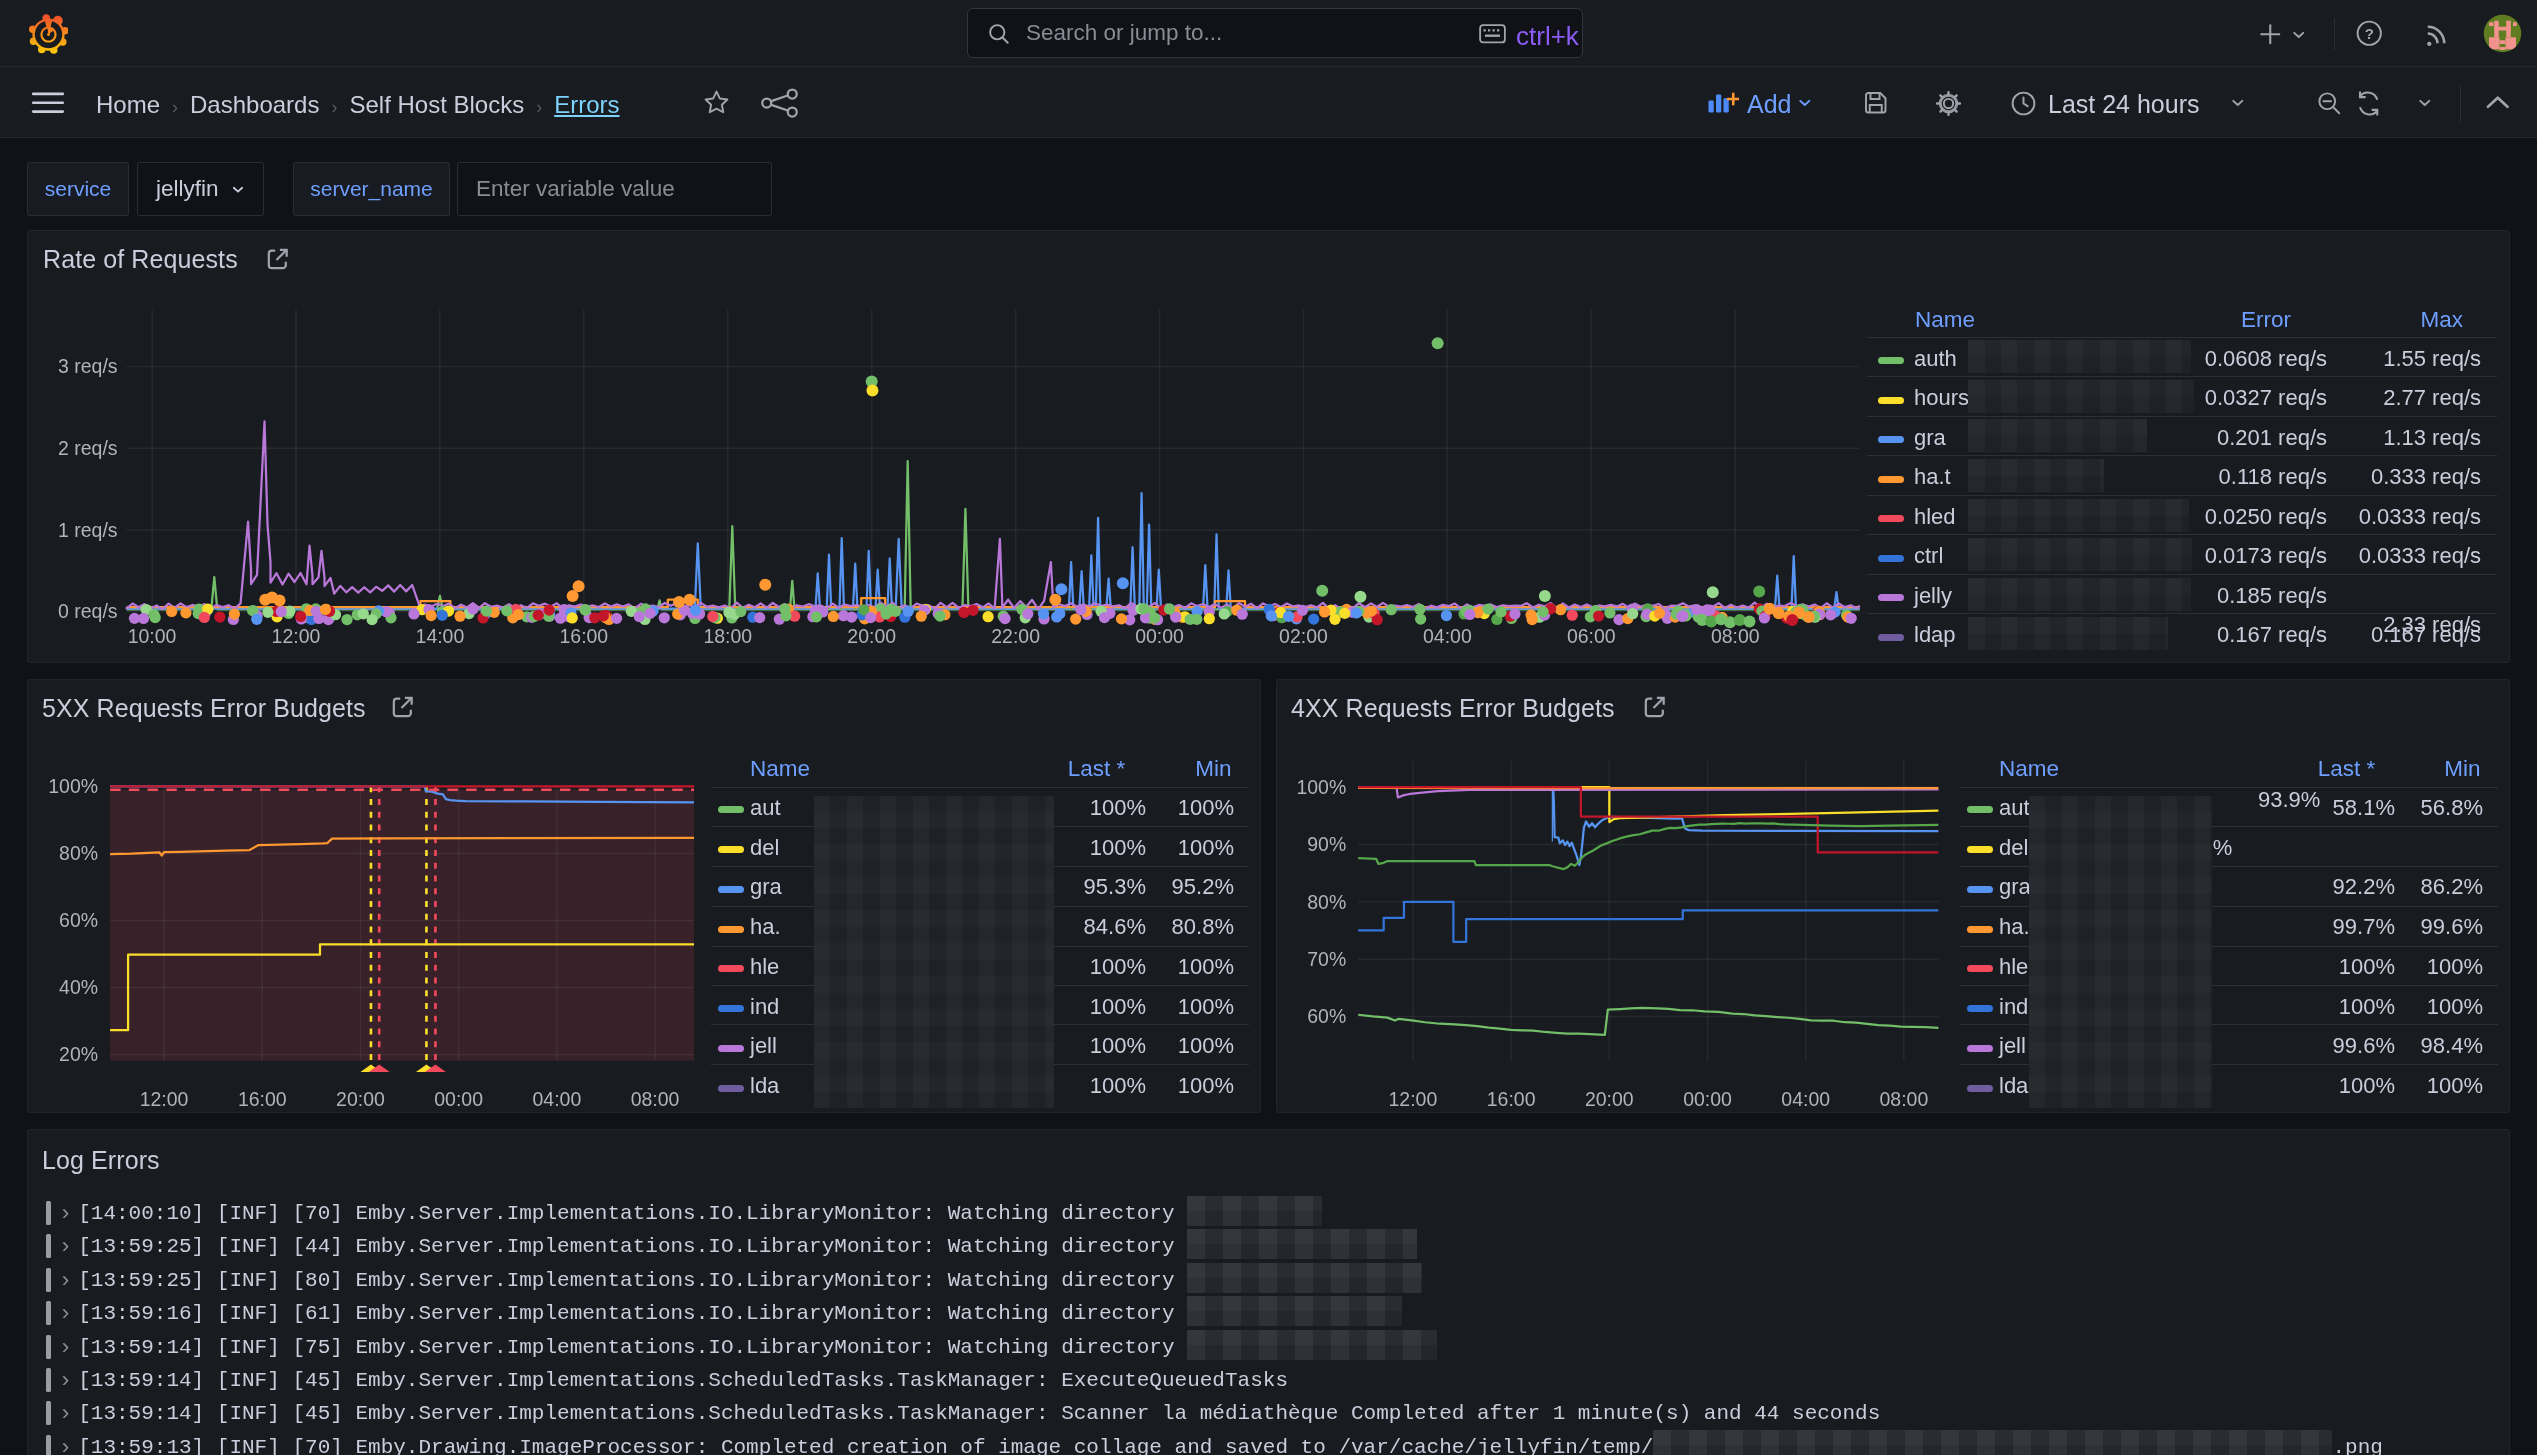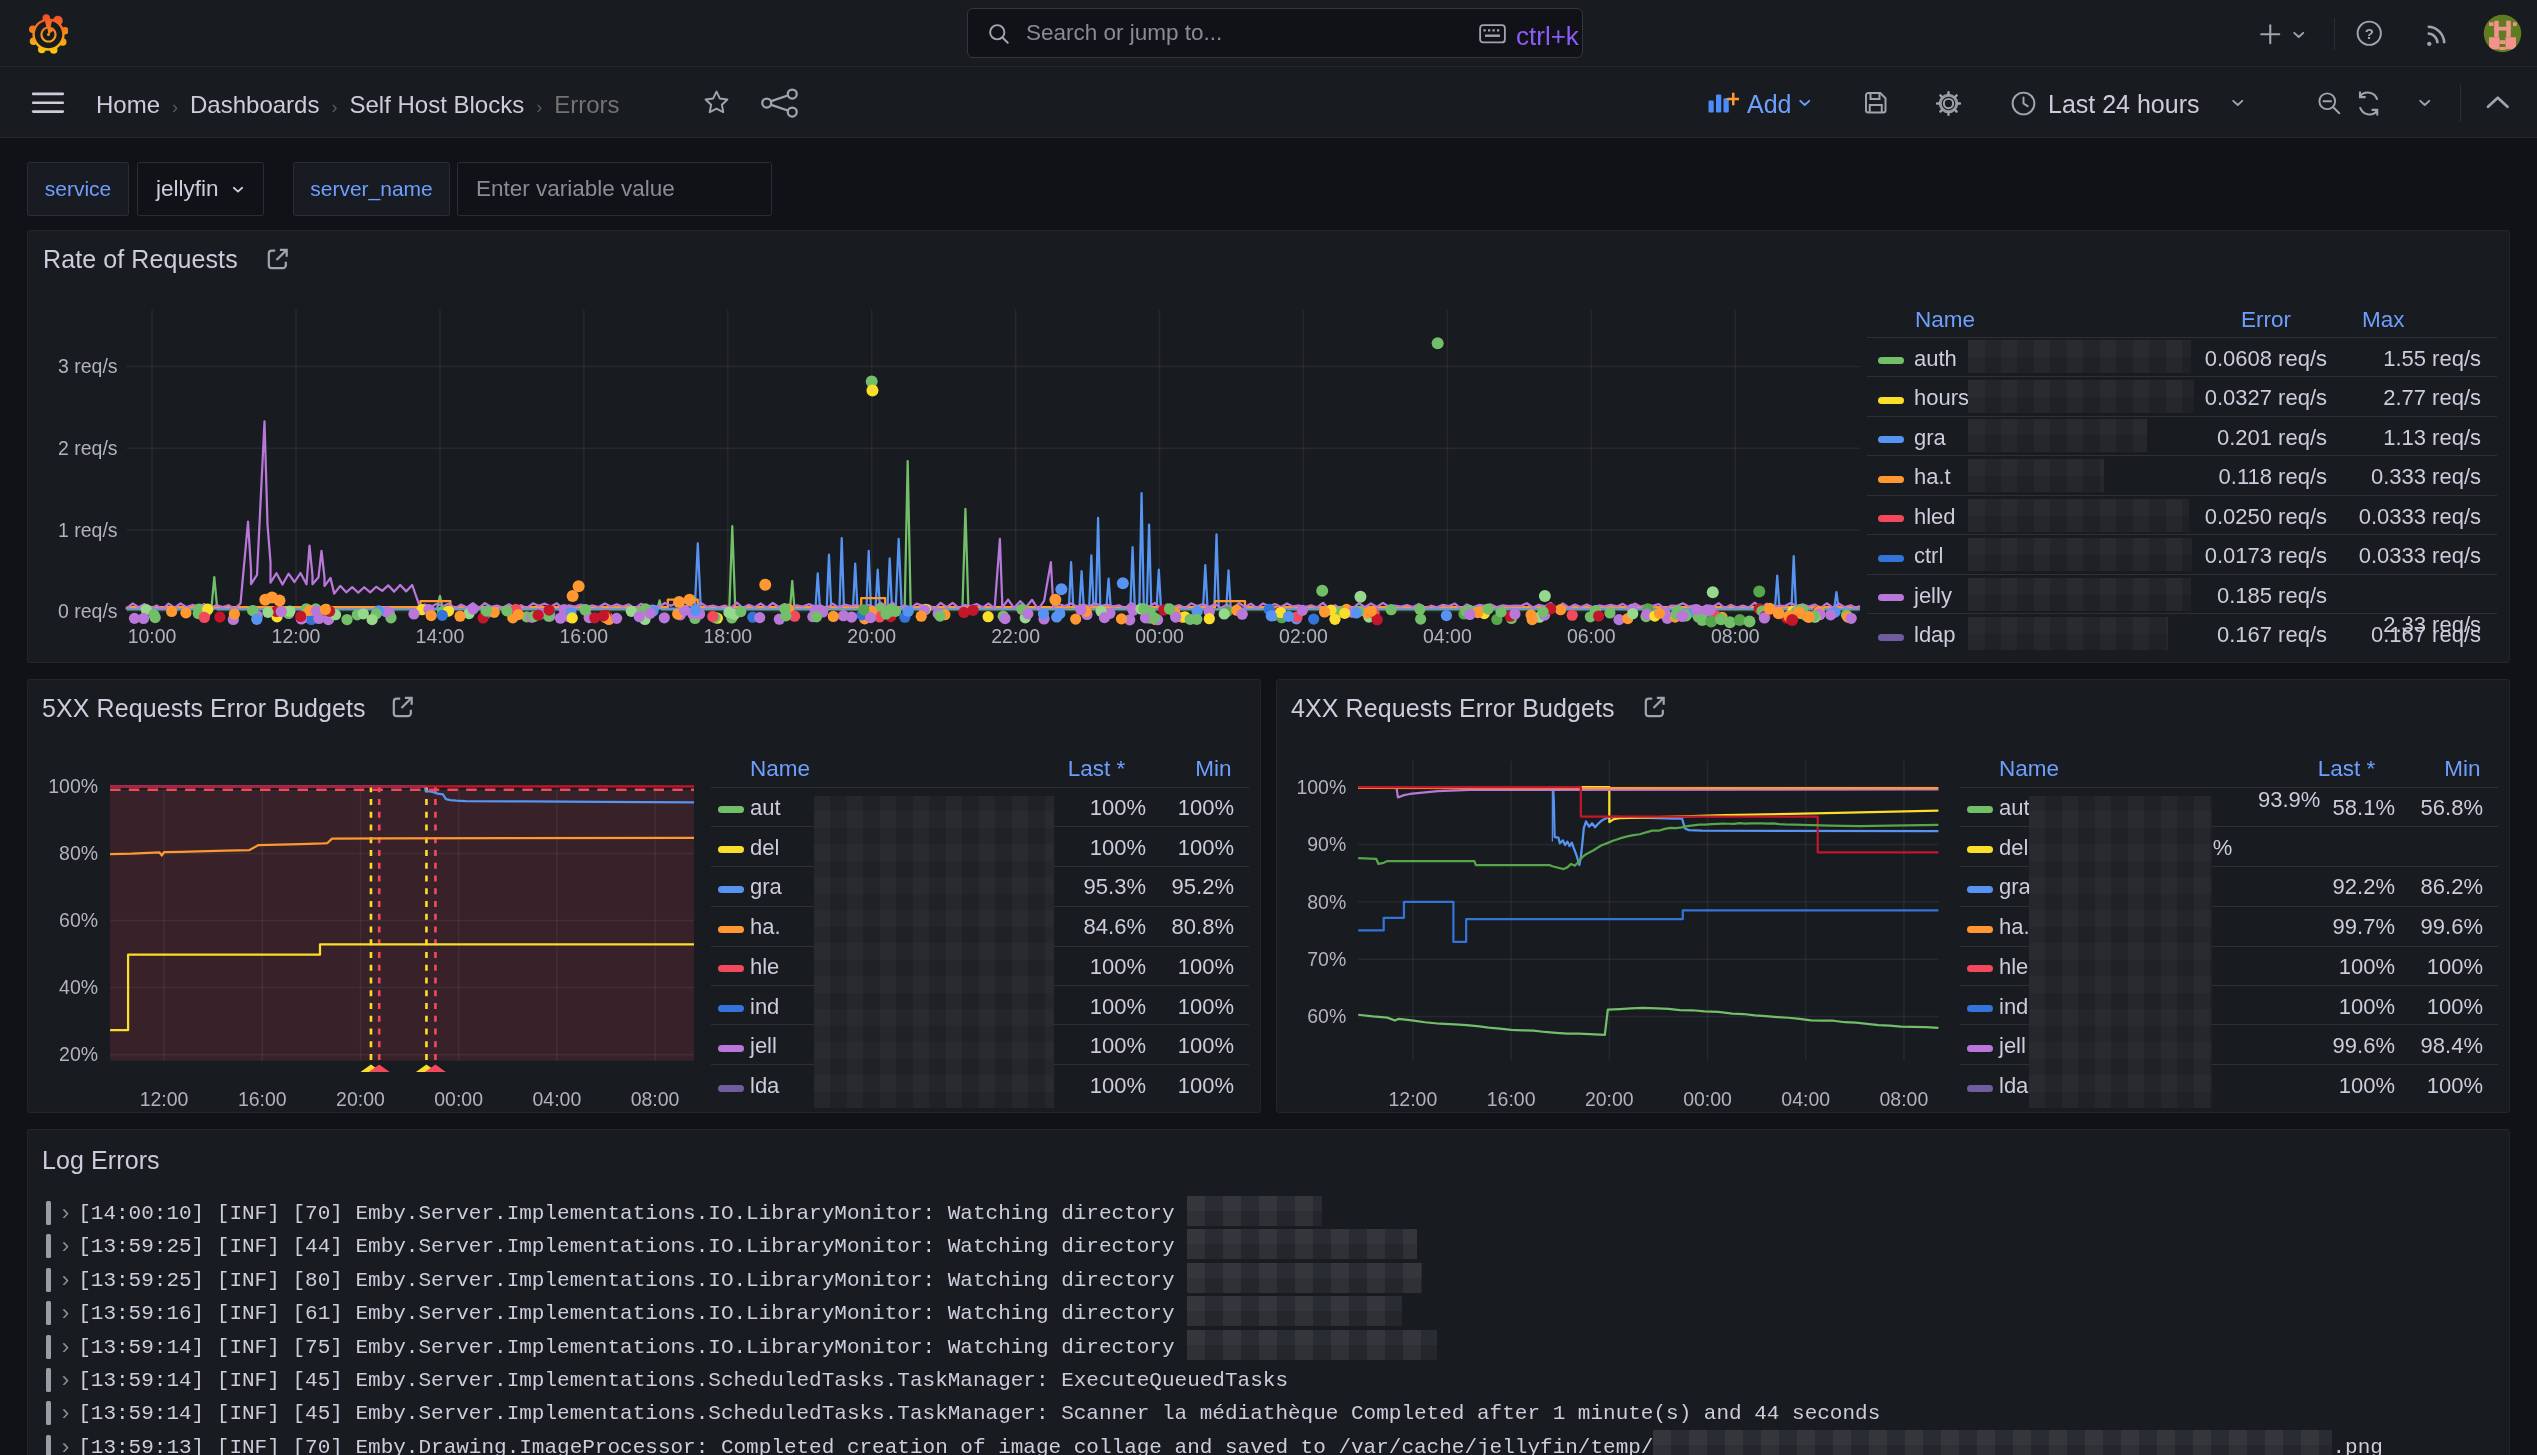--- a/index.html
+++ b/index.html
@@ -16,21 +16,21 @@
   background: repeating-linear-gradient(90deg, rgba(255,255,255,0.028) 0 16.5px, rgba(255,255,255,0.00) 16.5px 33px),
               repeating-linear-gradient(0deg, #1f2126 0 16.5px, #23252b 16.5px 33px); }
 .mosaic2 { display:inline-block; height:30px; vertical-align:middle; margin-top:-4.5px;
   background: repeating-linear-gradient(90deg, rgba(255,255,255,0.05) 0 18px, rgba(255,255,255,0.00) 18px 36px),
               repeating-linear-gradient(0deg, #24262c 0 15px, #2a2c33 15px 30px); }
 .vlabel { position:absolute; height:54px; background:#181b22; border:0.7px solid #2b2d35; border-radius:2.2px;
   color:#6e9fff; font-size:21px; font-weight:500; display:flex; align-items:center; justify-content:center; }
 .vval { position:absolute; height:54px; background:#111217; border:0.7px solid #2b2d35; border-radius:2.2px;
   color:#ccccdc; font-size:22.5px; display:flex; align-items:center; padding:0 18px; }
 .crumb { font-size:24px; color:#ccccdc; }
-.crumb.dim { color:#737373; }
+.crumb.dim { color:#7dd3fc;text-decoration:underline; }
 .csep { color:#5a5b64; font-size:18px; padding:0 12px; }
 .logrow { position:absolute; left:46px; height:33px; white-space:nowrap; }
 .lbar { display:inline-block; width:5.2px; height:24px; background:#989ea3; border-radius:1.5px; vertical-align:middle; margin-right:10.5px; }
 .lchev { color:#8b8b96; font-size:22.5px; vertical-align:middle; margin-right:9px; }
 .ltext { font-family:"Liberation Mono", monospace; font-size:21px; color:#ccccdc; vertical-align:middle; }
 .icon { position:absolute; }
 </style></head>
 <body>
 <div id="topbar"></div>
 <div id="crumbbar"></div>
@@ -646,21 +646,21 @@
     <path d="M1811.0,1050.0 L1862.0,1050.0 L1864.0,1063.8 L1872.0,1060.7 L1880.0,1059.2 L1917.0,1055.4 L1960.0,1053.8 L2585.0,1053.1" fill="none" stroke="#B877D9" stroke-width="3" opacity="1" stroke-linejoin="round"></path>
     <path d="M1811.0,1051.1 L2585.0,1051.5" fill="none" stroke="#FF9830" stroke-width="3" opacity="1" stroke-linejoin="round"></path>
     <path d="M1811.0,1050.0 L2108.0,1050.0 L2108.0,1089.4 L2424.0,1089.4 L2424.0,1137.2 L2585.0,1137.2" fill="none" stroke="#C4162A" stroke-width="3" opacity="1" stroke-linejoin="round"></path>
     <path d="M1811.0,1144.9 L1835.0,1145.6 L1838.0,1152.5 L1845.0,1151.0 L1850.0,1148.7 L1966.0,1148.7 L1968.0,1154.0 L2066.0,1154.0 L2070.0,1155.6 L2085.0,1159.4 L2090.0,1157.1 L2095.0,1152.5 L2100.0,1154.8 L2105.0,1149.5 L2110.0,1143.3 L2115.0,1139.5 L2125.0,1134.2 L2135.0,1128.0 L2142.5,1125.1 L2150.0,1121.9 L2160.0,1118.5 L2170.0,1115.8 L2178.3,1114.2 L2186.7,1112.9 L2195.0,1110.4 L2203.3,1108.1 L2211.7,1108.2 L2220.0,1105.8 L2227.5,1104.3 L2235.0,1104.7 L2242.5,1103.7 L2250.0,1102.0 L2258.0,1101.0 L2266.0,1100.2 L2274.0,1100.1 L2282.0,1099.4 L2290.0,1099.0 L2297.5,1098.7 L2305.0,1098.9 L2312.5,1099.1 L2320.0,1098.2 L2327.5,1098.7 L2335.0,1098.3 L2342.5,1098.3 L2350.0,1098.3 L2357.5,1098.7 L2365.0,1098.5 L2372.5,1099.3 L2380.0,1099.7 L2440.0,1101.3 L2480.0,1102.0 L2520.0,1101.3 L2585.0,1100.5" fill="none" stroke="#56A64B" stroke-width="3" opacity="1" stroke-linejoin="round"></path>
     <path d="M1811.0,1241.2 L1845.0,1241.2 L1845.0,1224.4 L1872.0,1224.4 L1872.0,1203.0 L1938.0,1203.0 L1938.0,1256.5 L1955.0,1256.5 L1955.0,1226.0 L2244.0,1226.0 L2244.0,1214.5 L2585.0,1214.5" fill="none" stroke="#3274D9" stroke-width="3" opacity="1" stroke-linejoin="round"></path>
     <path d="M1811.0,1353.7 L1830.5,1355.9 L1850.0,1357.5 L1860.0,1361.4 L1865.0,1359.1 L1882.5,1361.2 L1900.0,1363.7 L1920.0,1365.7 L1940.0,1366.7 L1955.0,1367.6 L1970.0,1369.0 L1985.0,1371.0 L2000.0,1372.1 L2015.0,1373.9 L2030.0,1374.4 L2045.0,1374.9 L2060.0,1376.7 L2075.0,1378.0 L2090.0,1379.0 L2105.0,1378.9 L2120.0,1379.7 L2140.0,1380.5 L2144.0,1346.8 L2160.0,1346.1 L2175.0,1345.2 L2190.0,1344.5 L2210.0,1345.3 L2225.0,1345.9 L2240.0,1347.6 L2256.5,1347.7 L2273.0,1349.1 L2291.5,1349.8 L2310.0,1352.2 L2325.0,1352.7 L2340.0,1354.5 L2355.0,1355.4 L2370.0,1356.8 L2385.0,1357.7 L2400.0,1359.1 L2415.0,1361.1 L2430.0,1361.4 L2445.0,1361.7 L2460.0,1363.7 L2475.0,1364.2 L2490.0,1365.9 L2505.0,1367.5 L2520.0,1368.2 L2535.0,1369.6 L2550.0,1369.8 L2567.5,1370.2 L2585.0,1371.3" fill="none" stroke="#73BF69" stroke-width="3" opacity="1" stroke-linejoin="round"></path>
   </svg>
 
 <div class="lh" style="left:1915px;top:307px">Name</div>
 <div class="lh" style="left:2223px;top:307px;width:86px;text-align:center">Error</div>
-<div class="lh" style="left:2362px;top:307px;width:101px;text-align:left">Max</div>
+<div class="lh" style="left:2362px;top:307px;width:101px;text-align:right">Max</div>
 <div class="sep" style="left:1867px;top:337px;width:630px"></div>
 <div style="position:absolute;left:1878px;top:353px"><span class="pill" style="background:#73BF69"></span></div>
 <div class="ltx" style="left:1914px;top:346px">auth</div>
 <div class="mosaic" style="left:1968px;top:340px;width:223px;height:33px"></div>
 <div class="ltx" style="left:2102px;top:346px;width:225px;text-align:right">0.0608 req/s</div>
 <div class="ltx" style="left:2256px;top:346px;width:225px;text-align:right">1.55 req/s</div>
 <div class="sep" style="left:1867px;top:376px;width:630px"></div>
 <div style="position:absolute;left:1878px;top:393px"><span class="pill" style="background:#FADE2A"></span></div>
 <div class="ltx" style="left:1914px;top:385px">hours</div>
 <div class="mosaic" style="left:1968px;top:380px;width:226px;height:33px"></div>

